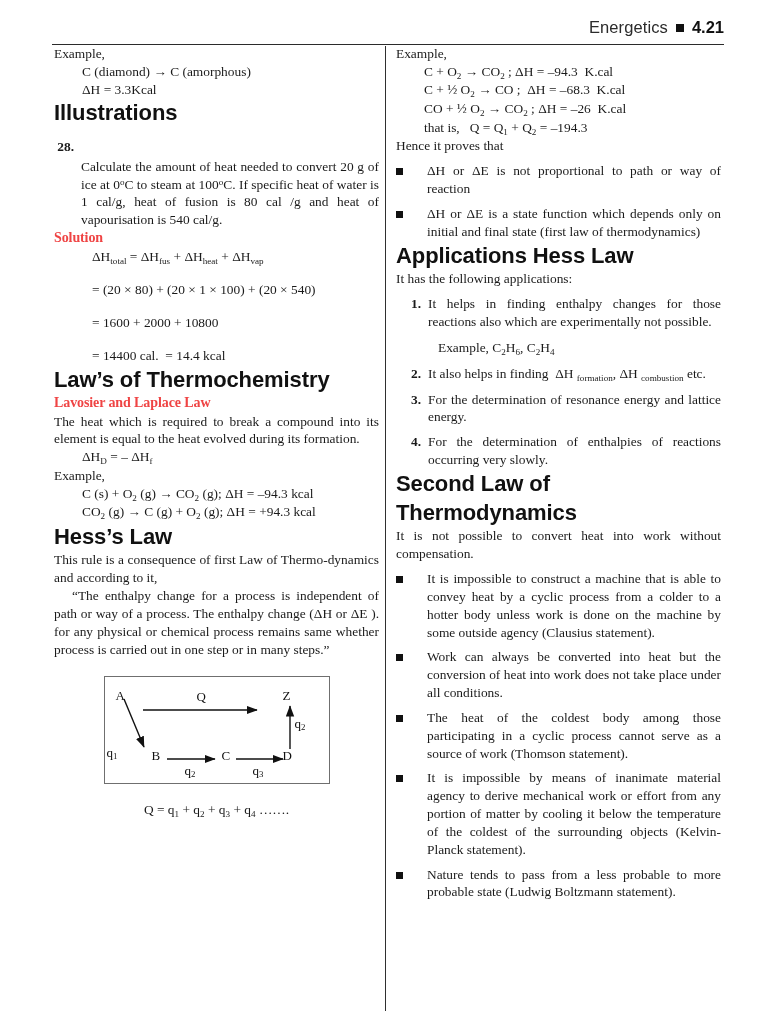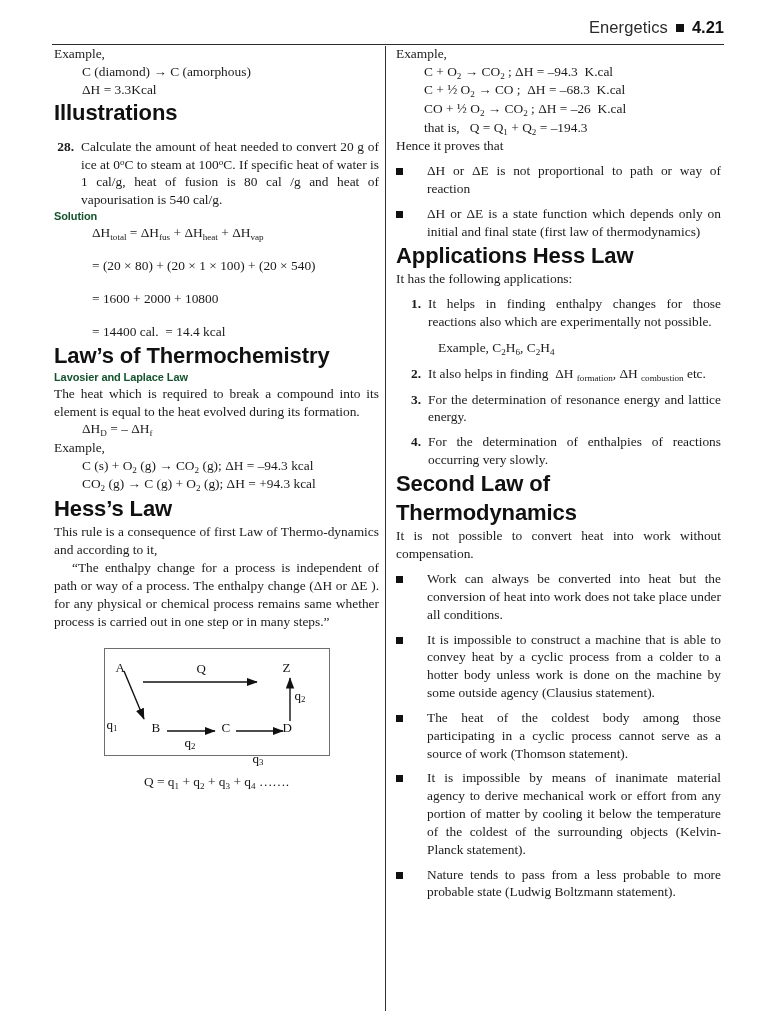--- a/index.html
+++ b/index.html
@@ -102,25 +102,25 @@
 
   h2.head {
     font-family: "Liberation Sans", sans-serif;
     font-size: 22px;
     font-weight: bold;
     margin: 0;
     color: #111;
     letter-spacing: -0.1px;
   }
   h3.subhead {
-    font-family: Liberation Sans, sans-serif;
-    font-size: 11px;
-    font-weight: bold;
-    margin: 0;
-    color: #14532d;
+    font-family: Liberation Serif, serif;
+    font-size: 14px;
+    font-weight: bold;
+    margin: 0;
+    color: #ef4444;
     letter-spacing: -0.1px;
   }
 
   .eq {
     margin: 0;
     padding-left: 28px;
     white-space: nowrap;
   }
   .eq-ind {
     margin: 0;
@@ -140,20 +140,21 @@
   }
   .numitem .num {
     font-weight: bold;
     min-width: 20px;
     text-align: right;
     flex: 0 0 auto;
   }
   .numitem .txt {
     flex: 1 1 auto;
     text-align: justify;
+    margin-top: 20px;
   }
 
   
   .bullist { margin: 0; padding: 0; list-style: none; }
   .bullet {
     display: flex;
     gap: 24px;
     align-items: flex-start;
     margin-top: 7px;
   }
@@ -294,21 +295,21 @@
           <line x1="185" y1="72" x2="185" y2="29" stroke="#111" stroke-width="1.4" marker-end="url(#ah)"></line>
         </svg>
         <span class="dg-label" style="left:11px; top:10px;">A</span>
         <span class="dg-label" style="left:178px; top:10px;">Z</span>
         <span class="dg-label" style="left:47px; top:70px;">B</span>
         <span class="dg-label" style="left:117px; top:70px;">C</span>
         <span class="dg-label" style="left:178px; top:70px;">D</span>
         <span class="dg-label" style="left:92px; top:11px;">Q</span>
         <span class="dg-label" style="left:2px; top:67px;">q<sub>1</sub></span>
         <span class="dg-label" style="left:80px; top:85px;">q<sub>2</sub></span>
-        <span class="dg-label" style="left:148px; top:101px;">q<sub>3</sub></span>
+        <span class="dg-label" style="left:148px; top:85px;">q<sub>3</sub></span>
         <span class="dg-label" style="left:190px; top:38px;">q<sub>2</sub></span>
       </div>
     </div>
 
     <p class="final-eq">Q = q<sub>1</sub> + q<sub>2</sub> + q<sub>3</sub> + q<sub>4</sub> …….</p>
   </div>
 
   <div class="col col-right">
 
     <p class="body">Example,</p>
@@ -355,25 +356,25 @@
       </li>
     </ol>
 
     <h2 class="head sp-18">Second Law of Thermodynamics</h2>
 
     <p class="body sp-8">It is not possible to convert heat into work without compensation.</p>
 
     <ul class="bullist sp-2">
       <li class="bullet">
         <span class="sq"></span>
+        <span class="txt">It is impossible to construct a machine that is able to convey heat by a cyclic process from a colder to a hotter body unless work is done on the machine by some outside agency (Clausius statement).</span>
+      </li>
+      <li class="bullet">
+        <span class="sq"></span>
         <span class="txt">Work can always be converted into heat but the conversion of heat into work does not take place under all conditions.</span>
-      </li>
-      <li class="bullet">
-        <span class="sq"></span>
-        <span class="txt">It is impossible to construct a machine that is able to convey heat by a cyclic process from a colder to a hotter body unless work is done on the machine by some outside agency (Clausius statement).</span>
       </li>
       <li class="bullet">
         <span class="sq"></span>
         <span class="txt">The heat of the coldest body among those participating in a cyclic process cannot serve as a source of work (Thomson statement).</span>
       </li>
       <li class="bullet">
         <span class="sq"></span>
         <span class="txt">It is impossible by means of inanimate material agency to derive mechanical work or effort from any portion of matter by cooling it below the temperature of the coldest of the surrounding objects (Kelvin-Planck statement).</span>
       </li>
       <li class="bullet">

